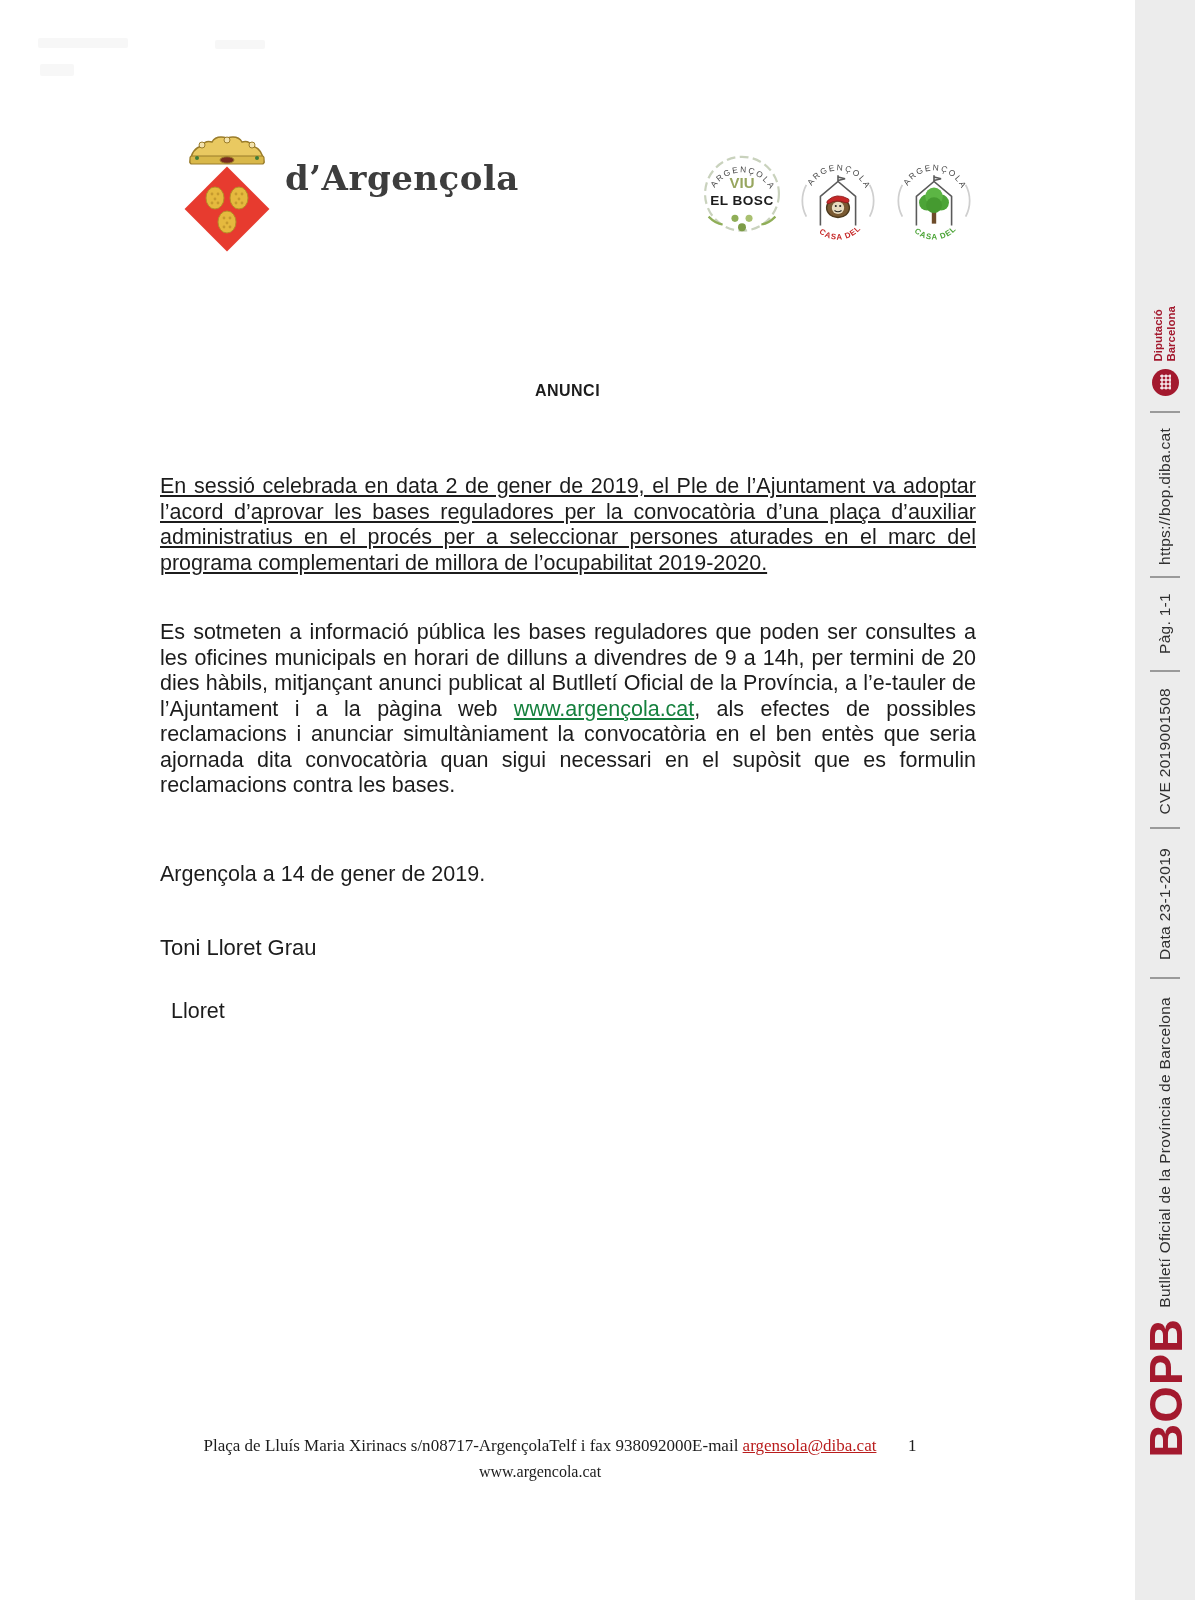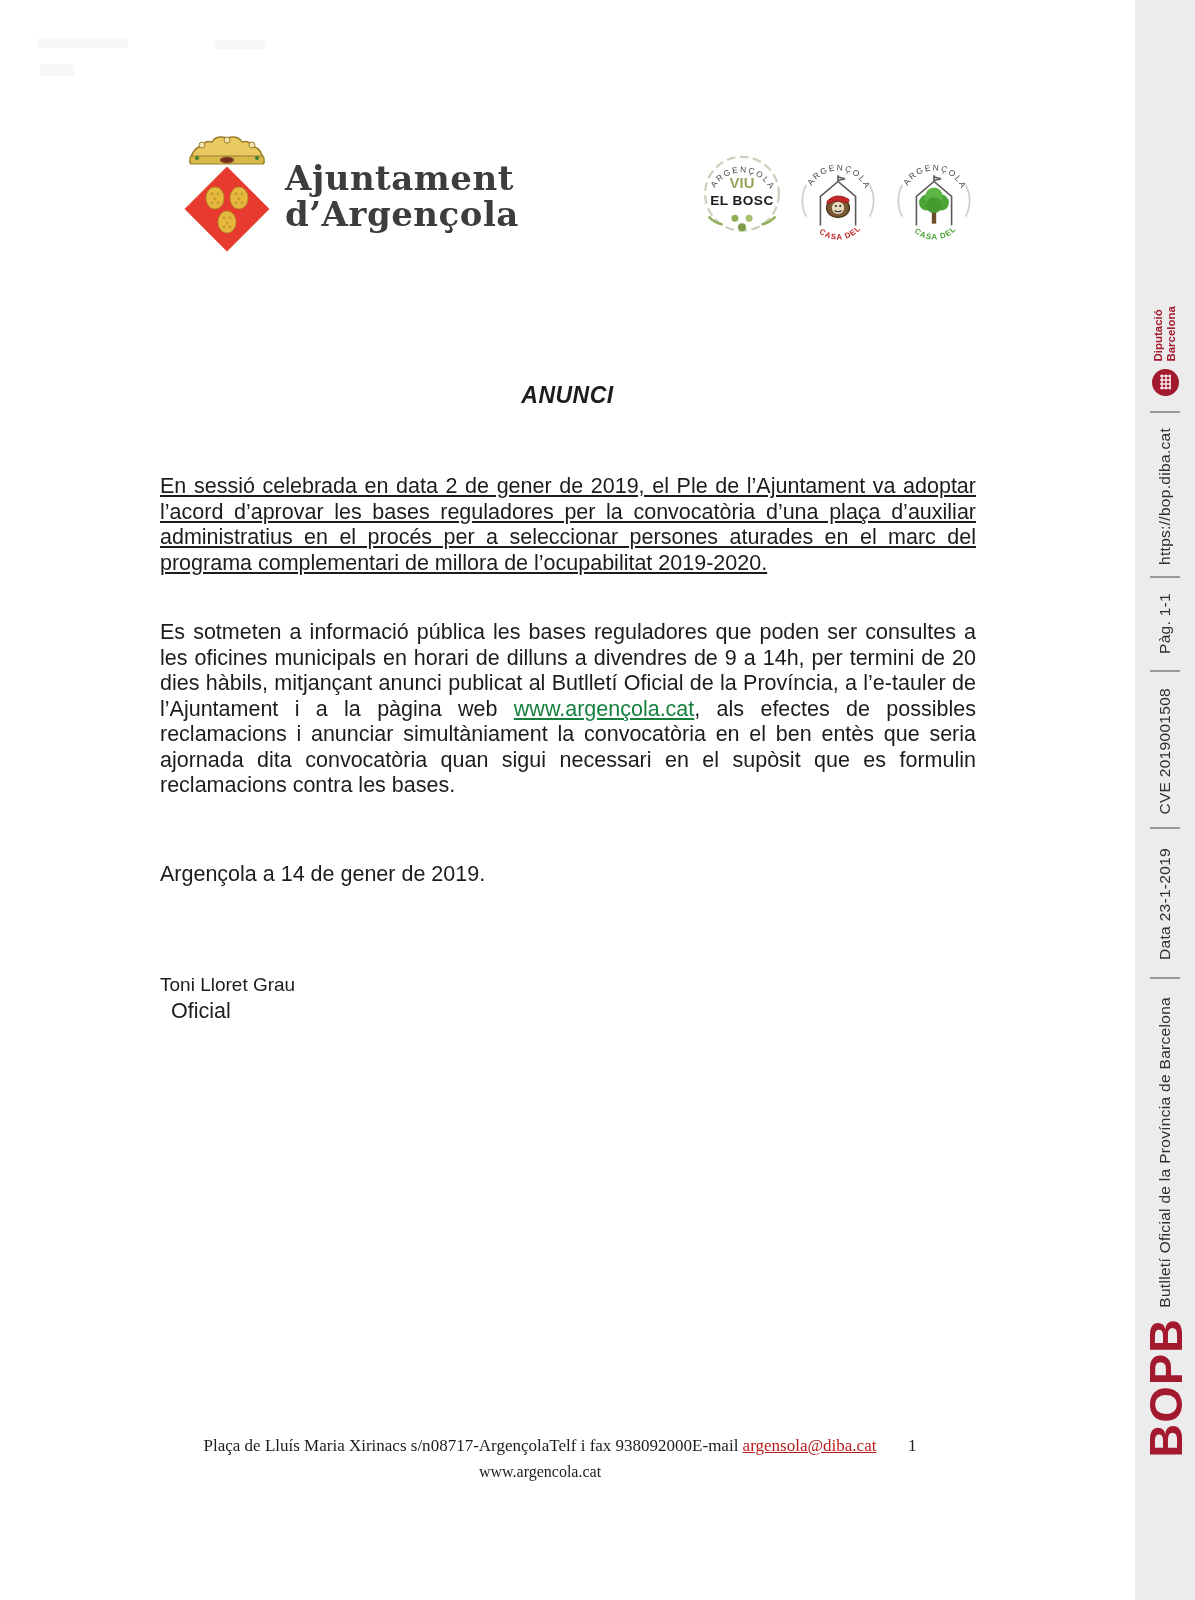--- a/index.html
+++ b/index.html
@@ -22,32 +22,32 @@
     font-family:"DejaVu Serif", serif;
     font-weight:600; color:#3d3d3d;
     font-size:34px; line-height:1.07; letter-spacing:0.5px;
   }
   .badges { position:absolute; left:698px; top:148px; display:flex; gap:8px; }
   .badge { width:88px; height:95px; }
 
   
   .doc-title {
     position:absolute; left:160px; top:382px; width:815px;
-    text-align:center; font-weight:bold; font-size:23px; letter-spacing:0.5px;font-style:italic;
+    text-align:center; font-weight:bold; font-size:16px; letter-spacing:0.5px;
   }
   .para {
     position:absolute; left:160px; width:816px;
     font-size:21.5px; line-height:25.5px;
     text-align:justify; text-justify:inter-word;
   }
   #para1 { top:474px;text-decoration:underline; }
   #para2 { top:620px; }
   a.doclink { color:#15803d; text-decoration:underline; }
   .date-line { position:absolute; left:160px; top:834px; font-size:21.5px;margin-top:28px; }
-  .sig-name  { position:absolute; left:160px; top:974px; font-size:19px; }
+  .sig-name  { position:absolute; left:160px; top:935px; font-size:22px; }
   .sig-title { position:absolute; left:171px; top:999px; font-size:21.5px; }
 
   
   .footer-line {
     position:absolute; left:160px; top:1436px; width:760px;
     font-family:"Liberation Serif", serif;
     font-size:17px; color:#1c1c1c;
     display:flex; justify-content:center; white-space:nowrap;
   }
   .footer-line a { color:#b91c1c; text-decoration:underline; }
@@ -120,21 +120,20 @@
       <circle cx="52" cy="82" r="1.4"></circle>
         <circle cx="58" cy="82" r="1.4"></circle>
         <circle cx="55" cy="87" r="1.4"></circle>
         <circle cx="52" cy="91" r="1.4"></circle>
         <circle cx="58" cy="91" r="1.4"></circle>
     </g>
   </g>
 </svg>
 
 <div class="wordmark">
-  <div>Ajuntament</div>
   <div>d’Argençola</div>
 </div>
 
 <div class="badges">
 
   <svg class="badge" viewBox="0 0 100 108">
     <defs>
         <path id="arc1" d="M 16 52 A 36 36 0 0 1 84 52"></path>
       </defs>
     <circle cx="50" cy="52" r="42" fill="none" stroke="#c9d2bd" stroke-width="2.5" stroke-dasharray="10 5"></circle>
@@ -208,21 +207,21 @@
 
 <div class="doc-title">ANUNCI</div>
 
 <p class="para" id="para1">En sessió celebrada en data 2 de gener de 2019, el Ple de l’Ajuntament va adoptar l’acord d’aprovar les bases reguladores per la convocatòria d’una plaça d’auxiliar administratius en el procés per a seleccionar persones aturades en el marc del programa complementari de millora de l’ocupabilitat 2019-2020.</p>
 
 <p class="para" id="para2"><span>Es sotmeten a informació pública les bases reguladores que poden ser consultes a les oficines municipals en horari de dilluns a divendres de 9 a 14h,  per termini de 20 dies hàbils, mitjançant anunci publicat al Butlletí Oficial de la Província, a l’e-tauler de l’Ajuntament i a la pàgina web </span><a class="doclink" href="#">www.argençola.cat</a><span>, als efectes  de possibles reclamacions i anunciar simultàniament la convocatòria en el ben entès que seria ajornada dita convocatòria quan sigui necessari en el supòsit que es formulin reclamacions contra les bases.</span></p>
 
 <div class="date-line">Argençola a 14 de gener de 2019.</div>
 
 <div class="sig-name">Toni Lloret Grau</div>
-<div class="sig-title">Oficial</div>
+<div class="sig-title">Lloret</div>
 
 <div class="footer-line">
   <span>Plaça de Lluís Maria Xirinacs  s/n</span>
   <span>08717-Argençola</span>
   <span>Telf i fax 938092000</span>
   <span>
     <span>E-mail</span>
     <a href="#">argensola@diba.cat</a>
   </span>
 </div>

